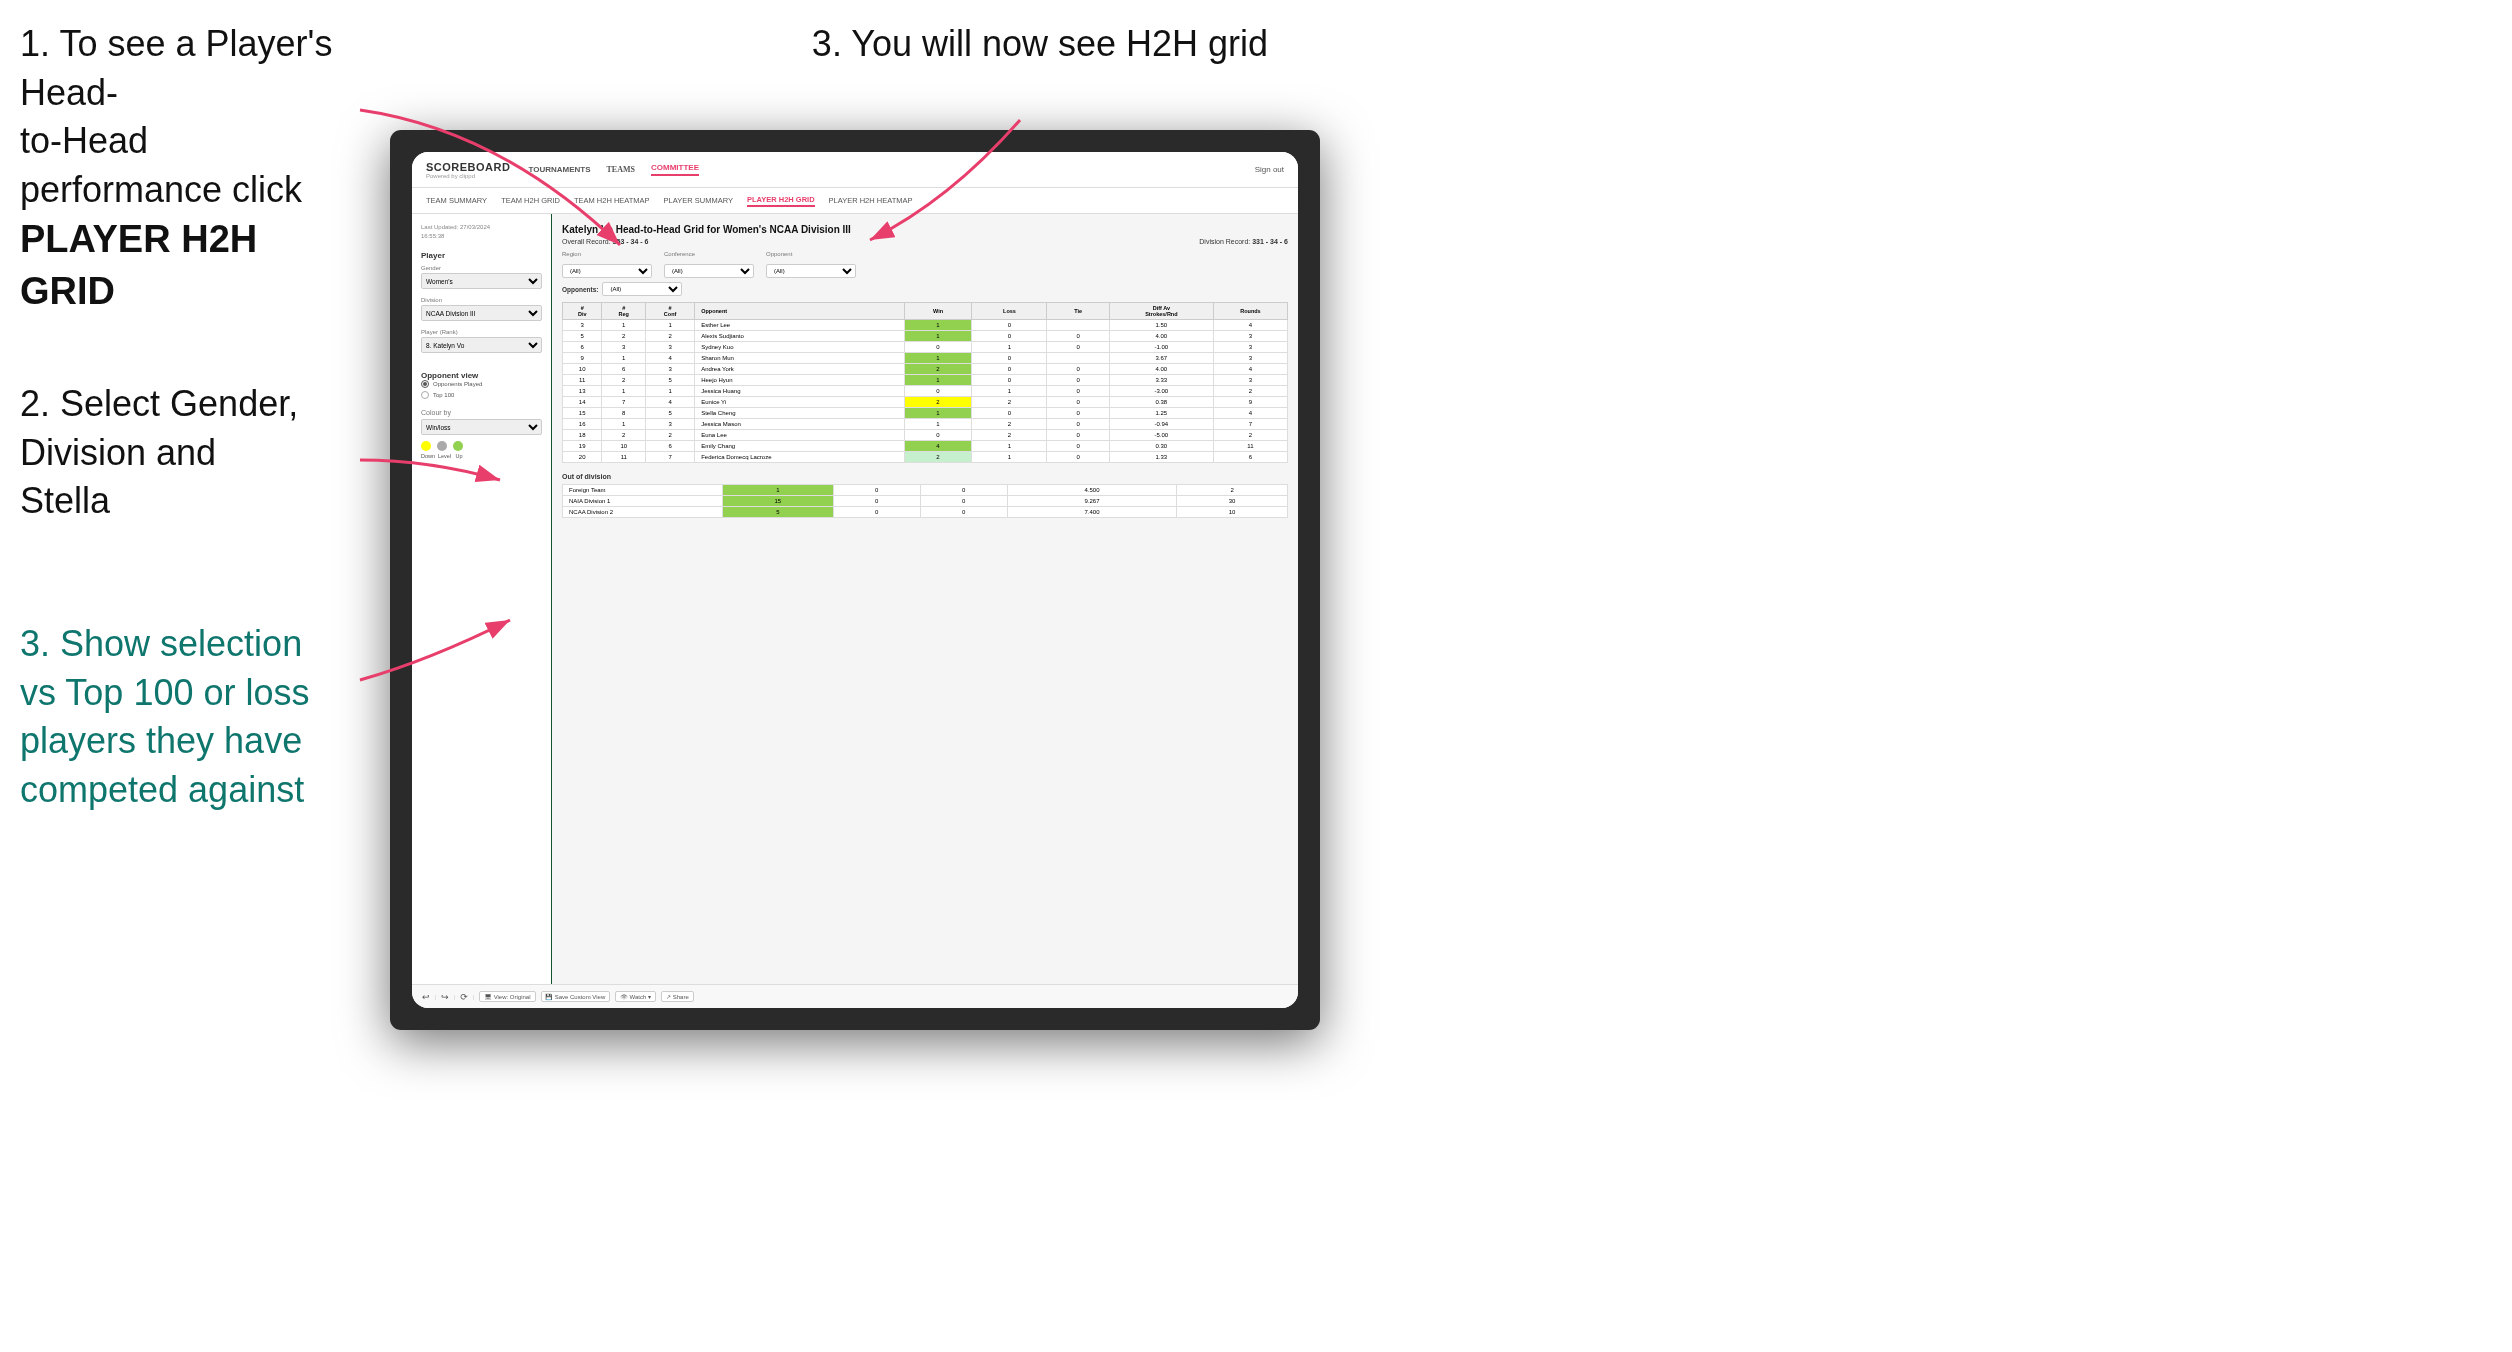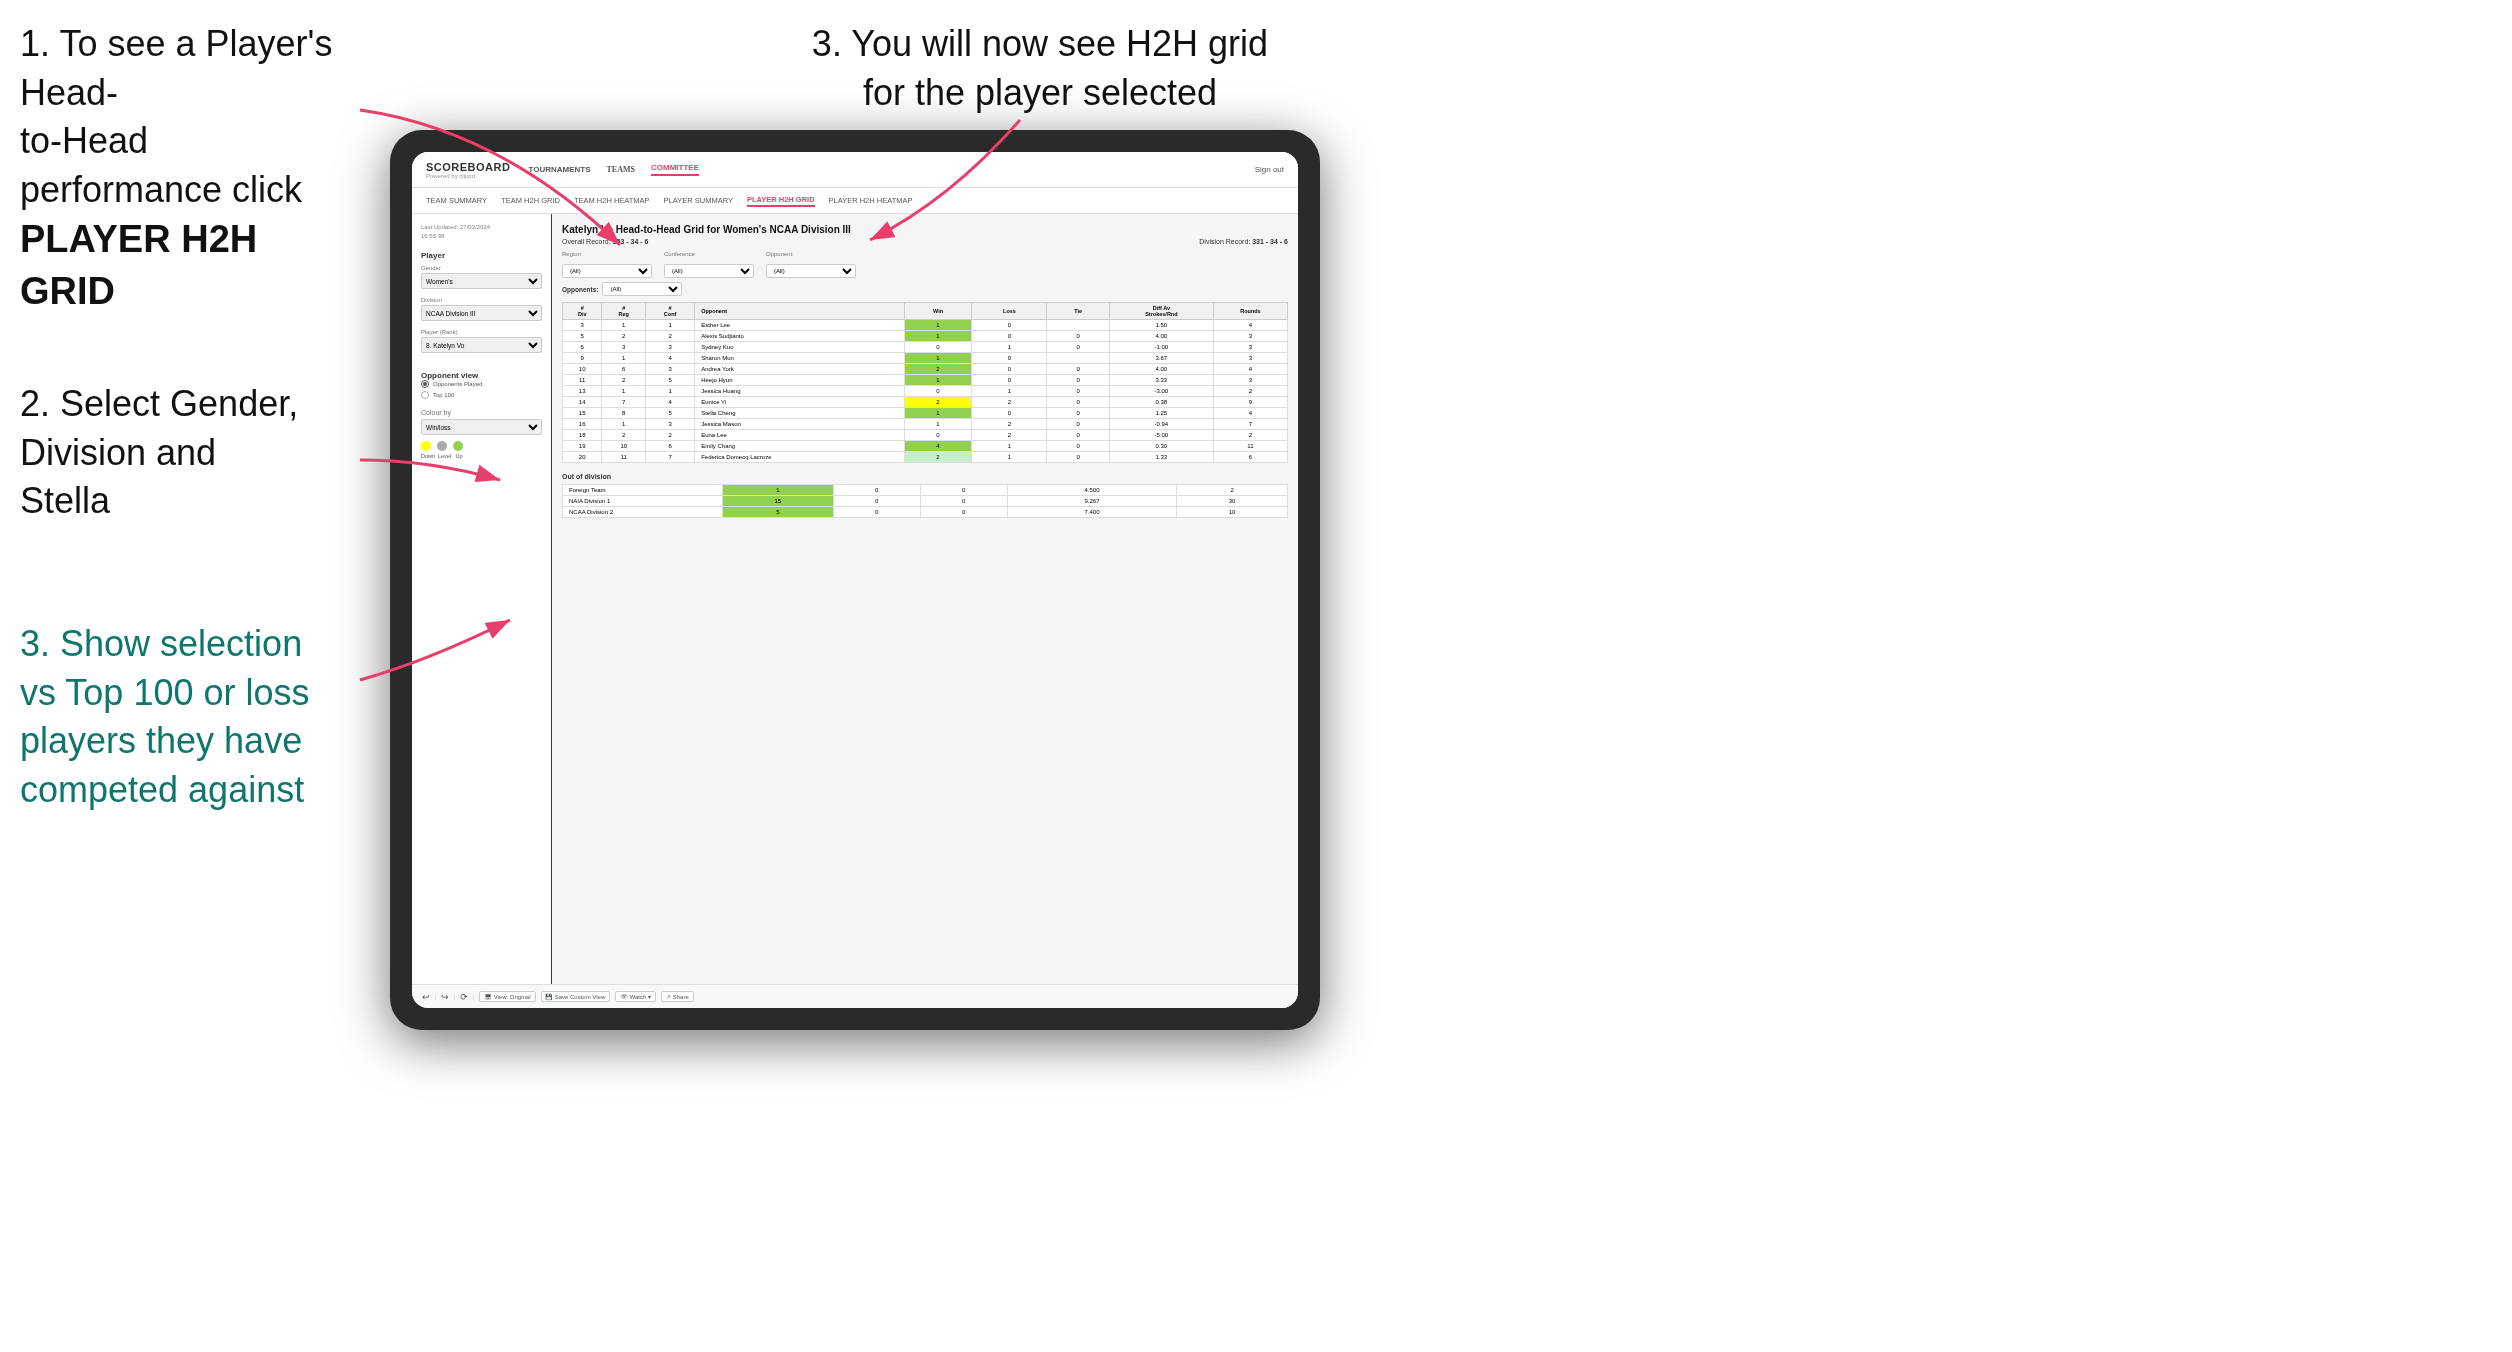--- a/index.html
+++ b/index.html
@@ -24,31 +24,30 @@
   </div>
 
   <div style="position:absolute; left:20px; top:380px; width:320px; font-size:36px; line-height:1.35; color:#111;">
     <span>2. Select Gender,</span><br>
     <span>Division and</span><br>
     <span>Stella</span>
   </div>
 
   <div style="position:absolute; left:760px; top:20px; width:560px; text-align:center; font-size:36px; line-height:1.35; color:#111;">
     <span>3. You will now see H2H grid</span><br>
-    <span>for the player selected</span>
   </div>
 
   <div style="position:absolute; left:20px; top:620px; width:320px; font-size:36px; line-height:1.35; color:#0f766e;">
     <span>3. Show selection</span><br>
     <span>vs Top 100 or loss</span><br>
     <span>players they have</span><br>
     <span>competed against</span>
   </div>
 
-  <div style="position:absolute; left:390px; top:130px; width:930px; height:900px; background:#2a2a2a; border-radius:32px; padding:22px; box-shadow:0 12px 50px rgba(0,0,0,0.55);">
+  <div style="position:absolute; left:390px; top:130px; width:930px; height:900px; background:#2a2a2a; border-radius:11px; padding:22px; box-shadow:0 12px 50px rgba(0,0,0,0.55);">
 
     <div style="width:100%; height:100%; background:#f0f0f0; border-radius:16px; overflow:hidden; position:relative; display:flex; flex-direction:column;">
 
       <div style="background:#ffffff; padding:5px 14px; display:flex; align-items:center; border-bottom:1px solid #ddd; height:36px; min-height:36px;">
         <div style="margin-right:18px;">
           <div style="font-size:11px; font-weight:900; color:#333; letter-spacing:0.5px;">SCOREBOARD</div>
           <div style="font-size:6px; color:#999;">Powered by clippd</div>
         </div>
         <div style="display:flex; gap:16px; flex:1; align-items:center;">
           <span style="font-size:8px; color:#555; font-weight:600; cursor:pointer;">TOURNAMENTS</span>

